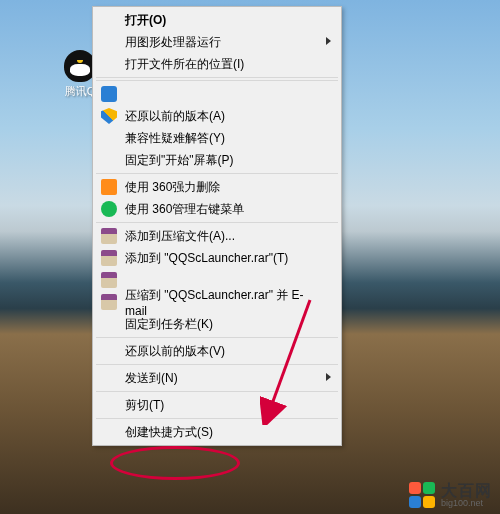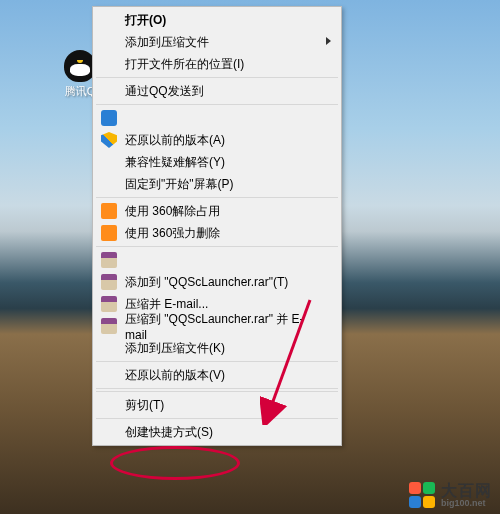--- a/index.html
+++ b/index.html
@@ -113,48 +113,45 @@
   .wm-logo {
     width: 26px; height: 26px; position: relative;
   }
   .wm-logo span { position:absolute; width:12px; height:12px; border-radius:3px; }
   .wm-logo .a{top:0;left:0;background:#ff5a3c;}
   .wm-logo .b{top:0;right:0;background:#19b955;}
   .wm-logo .c{bottom:0;left:0;background:#2a7fd4;}
   .wm-logo .d{bottom:0;right:0;background:#ffb400;}
   .wm-text { line-height:1; }
   .wm-text .t1{ font-size:16px; letter-spacing:1px; }
-  .wm-text .t2{ font-size:9px; color:#666; font-weight:700; }
+  .wm-text .t2{ font-size:9px; color:#666; font-weight:400; }
 </style>
 </head>
 <body>
 
 <div class="desktop-icon">
   <div class="qq-penguin"></div>
   <div class="icon-label">腾讯Q</div>
 </div>
 
 <div class="context-menu">
 
   <div class="menu-item bold-item">
     <span>打开(O)</span>
   </div>
   <div class="menu-item">
-    <span>添加到压缩文件</span>
+    <span>用图形处理器运行</span>
     <span class="sub-arrow"></span>
   </div>
   <div class="menu-item">
     <span>打开文件所在的位置(I)</span>
   </div>
 
   <div class="menu-sep"></div>
 
-  <div class="menu-item">
-    <span>通过QQ发送到</span>
-  </div>
 
   <div class="menu-sep"></div>
 
   <div class="menu-item">
     <span class="menu-icon ic-uninstall"></span>
   </div>
   <div class="menu-item">
     <span class="menu-icon ic-shield"></span>
     <span>还原以前的版本(A)</span>
   </div>
@@ -162,56 +159,60 @@
     <span>兼容性疑难解答(Y)</span>
   </div>
   <div class="menu-item">
     <span>固定到"开始"屏幕(P)</span>
   </div>
 
   <div class="menu-sep"></div>
 
   <div class="menu-item">
     <span class="menu-icon ic-360"></span>
-    <span>使用 360解除占用</span>
-  </div>
-  <div class="menu-item">
-    <span class="menu-icon ic-360"></span>
     <span>使用 360强力删除</span>
   </div>
-
-  <div class="menu-sep"></div>
-
-  <div class="menu-item">
-    <span class="menu-icon ic-rar"></span>
+  <div class="menu-item">
+    <span class="menu-icon ic-360g"></span>
+    <span>使用 360管理右键菜单</span>
+  </div>
+
+  <div class="menu-sep"></div>
+
+  <div class="menu-item">
+    <span class="menu-icon ic-rar"></span>
+    <span>添加到压缩文件(A)...</span>
   </div>
   <div class="menu-item">
     <span class="menu-icon ic-rar"></span>
     <span>添加到 "QQScLauncher.rar"(T)</span>
   </div>
   <div class="menu-item">
     <span class="menu-icon ic-rar"></span>
-    <span>压缩并 E-mail...</span>
   </div>
   <div class="menu-item">
     <span class="menu-icon ic-rar"></span>
     <span>压缩到 "QQScLauncher.rar" 并 E-mail</span>
   </div>
   <div class="menu-item">
-    <span>添加到压缩文件(K)</span>
+    <span>固定到任务栏(K)</span>
   </div>
 
   <div class="menu-sep"></div>
 
   <div class="menu-item">
     <span>还原以前的版本(V)</span>
   </div>
 
   <div class="menu-sep"></div>
 
+  <div class="menu-item">
+    <span>发送到(N)</span>
+    <span class="sub-arrow"></span>
+  </div>
 
   <div class="menu-sep"></div>
 
   <div class="menu-item">
     <span>剪切(T)</span>
   </div>
 
   <div class="menu-sep"></div>
 
   <div class="menu-item">

